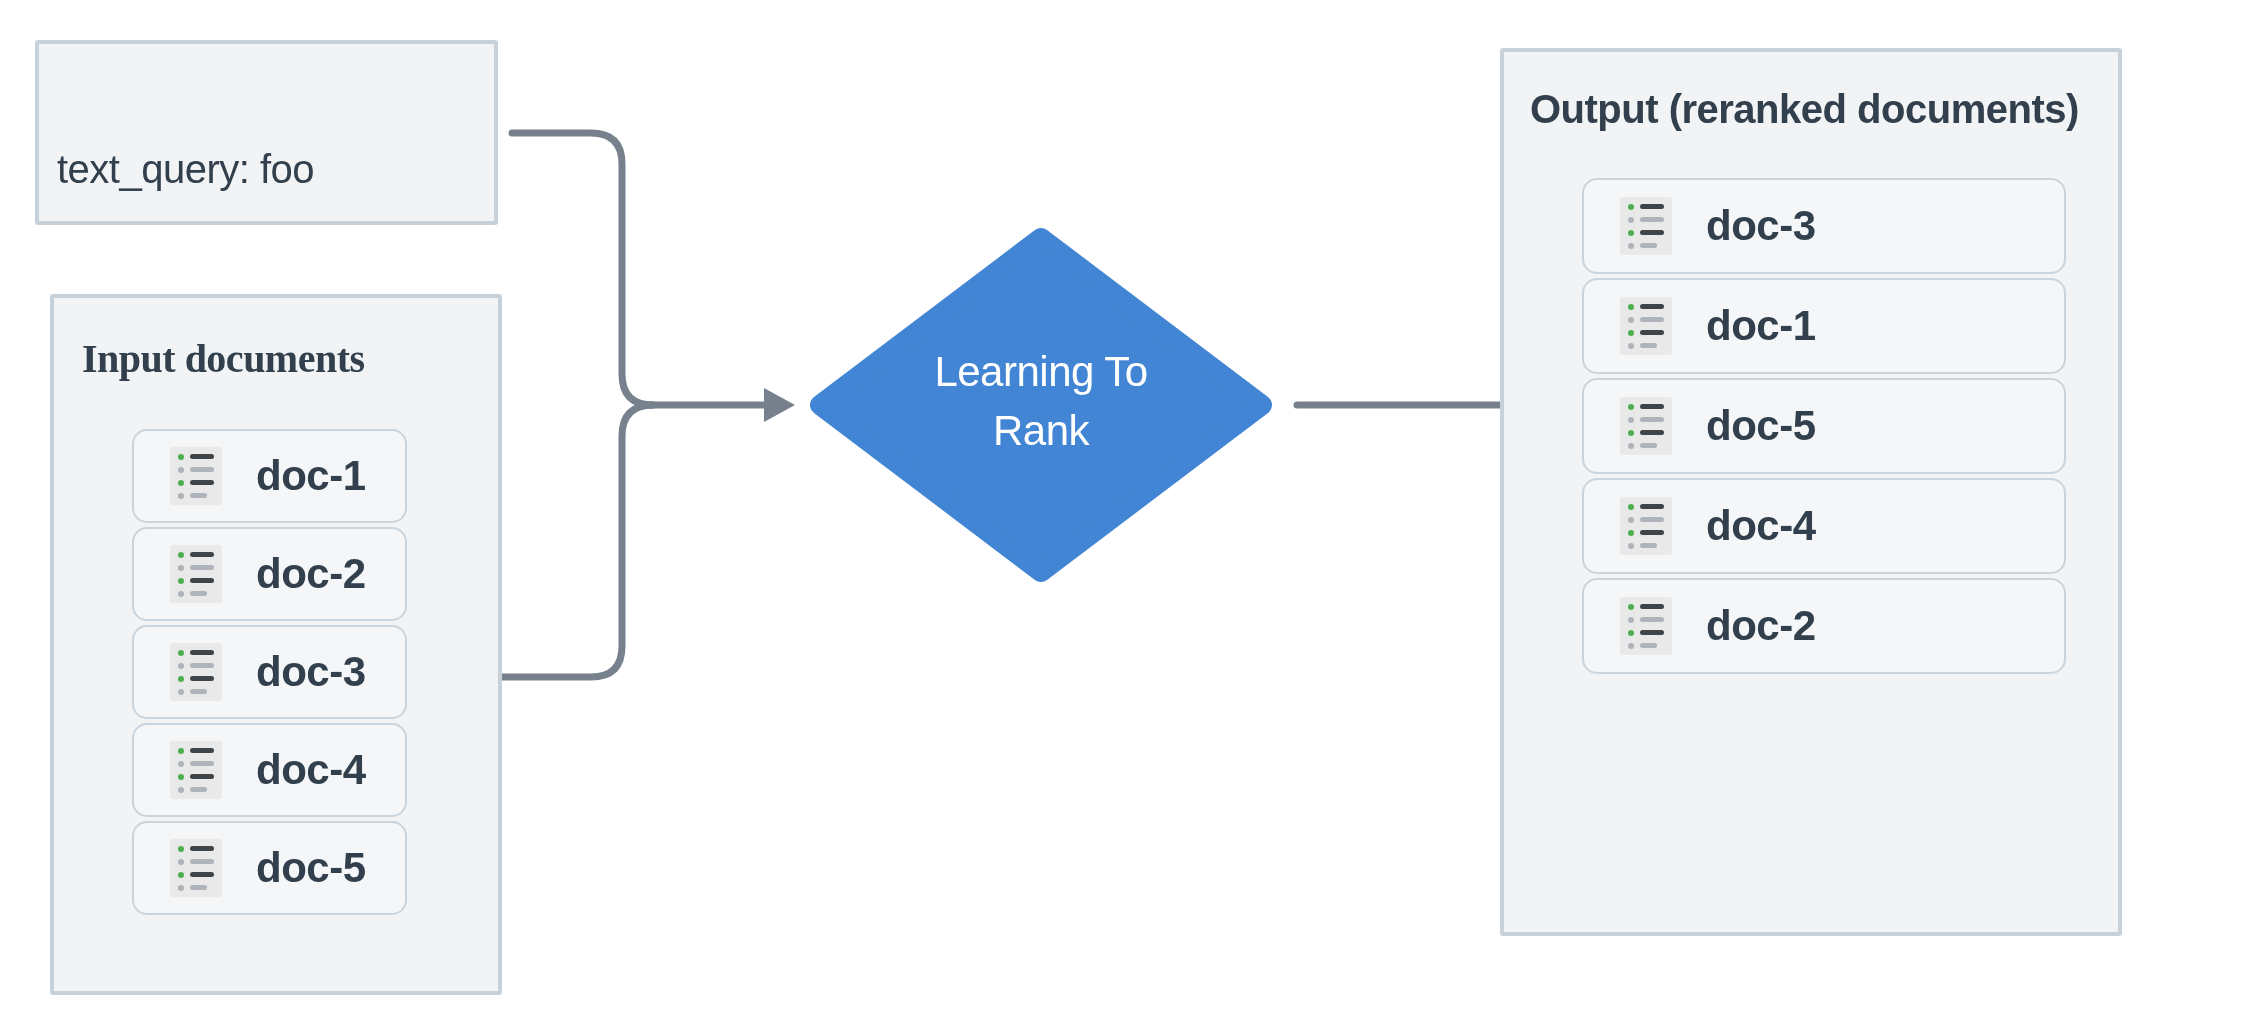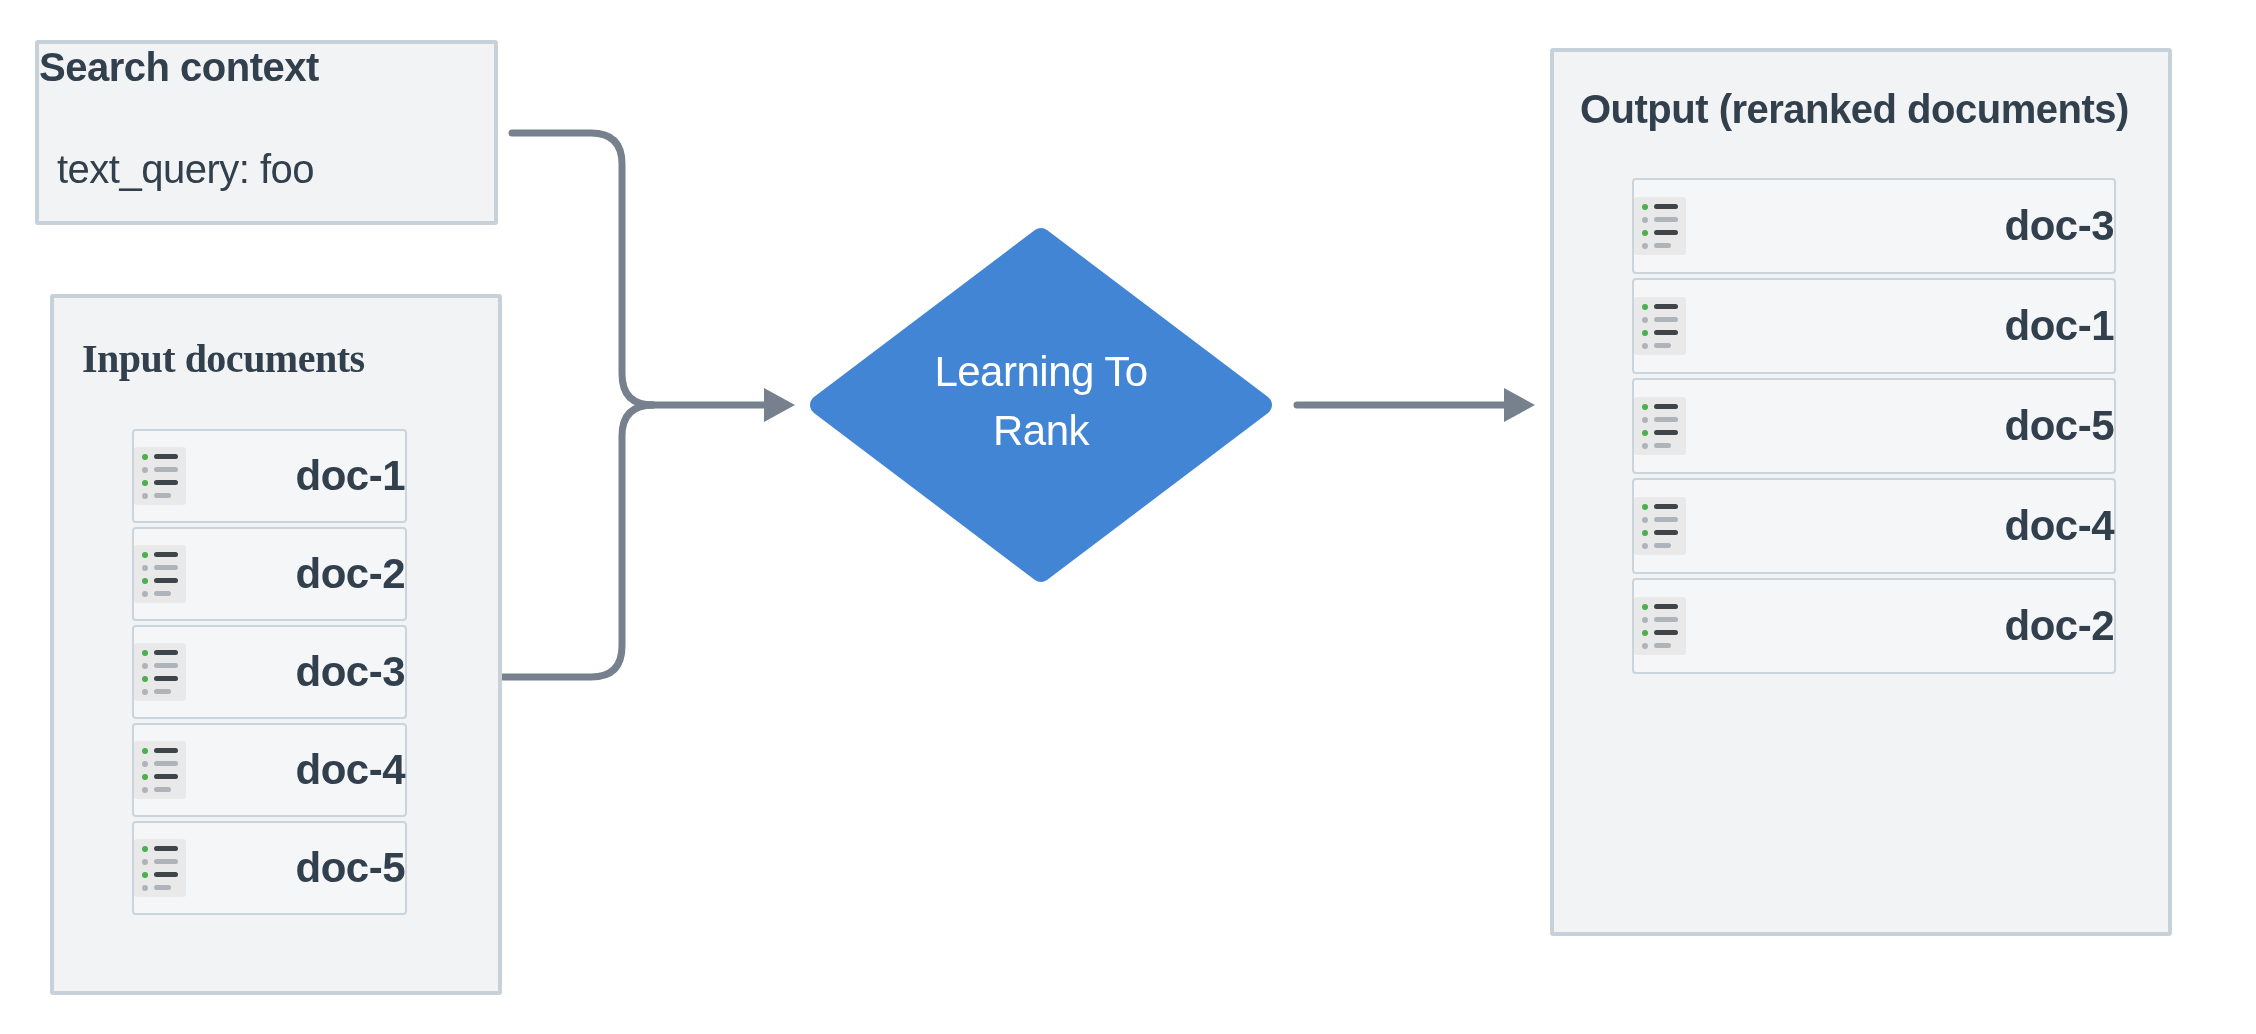--- a/index.html
+++ b/index.html
@@ -10,43 +10,43 @@
     color:var(--text,#32404e);
   }
   .panel{
     position:absolute;box-sizing:border-box;
     background:var(--box-fill,#f1f3f5);
     border:4px solid var(--box-border,#c7d1da);
     border-radius:3px;
   }
   #search-panel{left:35px;top:40px;width:463px;height:185px;}
   #input-panel{left:50px;top:294px;width:452px;height:701px;}
-  #output-panel{left:1550px;top:48px;width:622px;height:888px;}
+  #output-panel{left:1500px;top:48px;width:622px;height:888px;}
 
   .panel-title{
     position:absolute;font-weight:bold;font-size:40px;letter-spacing:-0.5px;
     color:var(--text,#32404e);white-space:nowrap;line-height:1.15;
   }
   #search-query{
     position:absolute;left:18px;top:102px;font-size:40px;letter-spacing:-0.5px;
     color:var(--text,#32404e);white-space:nowrap;line-height:1.15;
   }
   #input-title{left:28px;top:38px;font-family:Liberation Serif, serif;}
   #output-title{left:26px;top:34px;}
 
   .card-list{position:absolute;display:flex;flex-direction:column;gap:4px;}
   #input-list{left:78px;top:131px;width:275px;}
   #output-list{left:78px;top:126px;width:484px;}
 
   .doc-card{
     box-sizing:border-box;height:94px;flex:none;
     background:var(--card-fill,#f4f6f8);
     border:2px solid var(--card-border,#c9d4dd);
-    border-radius:4px;
-    display:flex;align-items:center;justify-content:space-between;
+    border-radius:15px;
+    display:flex;align-items:center;padding-left:36px;
   }
   #output-list .doc-card{height:96px;}
 
   .doc-icon{
     width:52px;height:58px;flex:none;box-sizing:border-box;
     background:var(--icon-bg,#e9e9e9);border-radius:3px;
     display:flex;flex-direction:column;justify-content:center;gap:7px;
     padding:0 8px;
   }
   .ir{display:flex;align-items:center;gap:6px;}
@@ -84,21 +84,20 @@
   <path d="M650 405 H764" fill="none" stroke-width="7" stroke-linecap="round" stroke="#76818d"></path>
   <polygon points="764,388 764,422 795,405" fill="#76818d"></polygon>
 
   <polygon points="820,405 1041,238 1262,405 1041,572" stroke-width="20" stroke-linejoin="round" fill="#4285d4" stroke="#4285d4"></polygon>
 
   <path d="M1297 405 H1504" fill="none" stroke-width="7" stroke-linecap="round" stroke="#76818d"></path>
   <polygon points="1504,388 1504,422 1535,405" fill="#76818d"></polygon>
 </svg>
 
 <div class="panel" id="search-panel">
-  <div class="panel-title">Search context</div>
   <div id="search-query">text_query: foo</div>
 </div>
 
 <div class="panel" id="input-panel">
   <div class="panel-title" id="input-title">Input documents</div>
   <div class="card-list" id="input-list">
 
       <div class="doc-card">
         <span class="doc-icon">
           <span class="ir r1">

